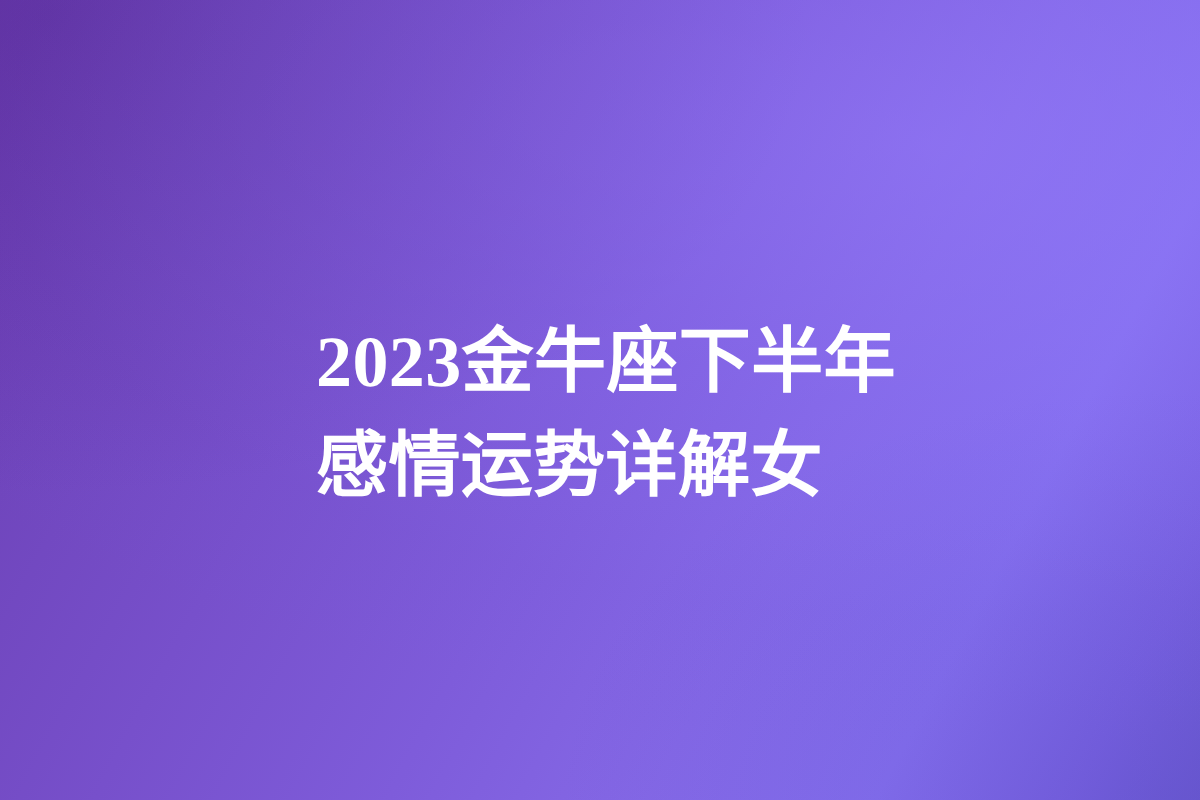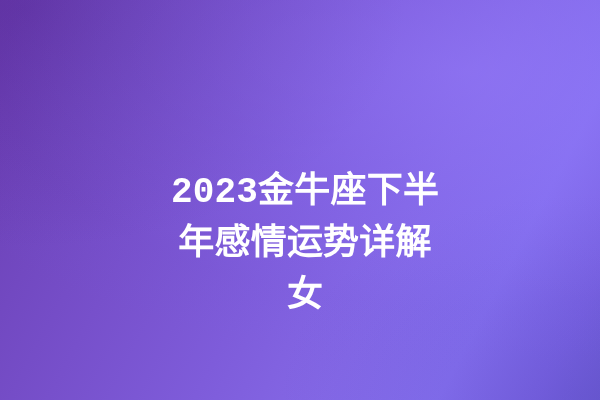--- a/index.html
+++ b/index.html
@@ -65,28 +65,28 @@
 
   
   .title-block {
     position: absolute;
     left: 155px;
     top: 152px;
     width: 300px;
   }
 
   .poster-title {
-    margin: 15px;
-    font-family: Liberation Mono, monospace;
+    margin: 3px;
+    font-family: Liberation Serif, serif;
     font-size: 36px;
     line-height: 52px;
     font-weight: 700;
     color: #ffffff;
     letter-spacing: 0.2px;
-    text-align: center;
+    text-align: left;
     word-break: break-all;
     white-space: normal;
   }
 </style>
 </head>
 <body>
 
 <div class="poster">
 
   <div class="poster-sheen"></div>

